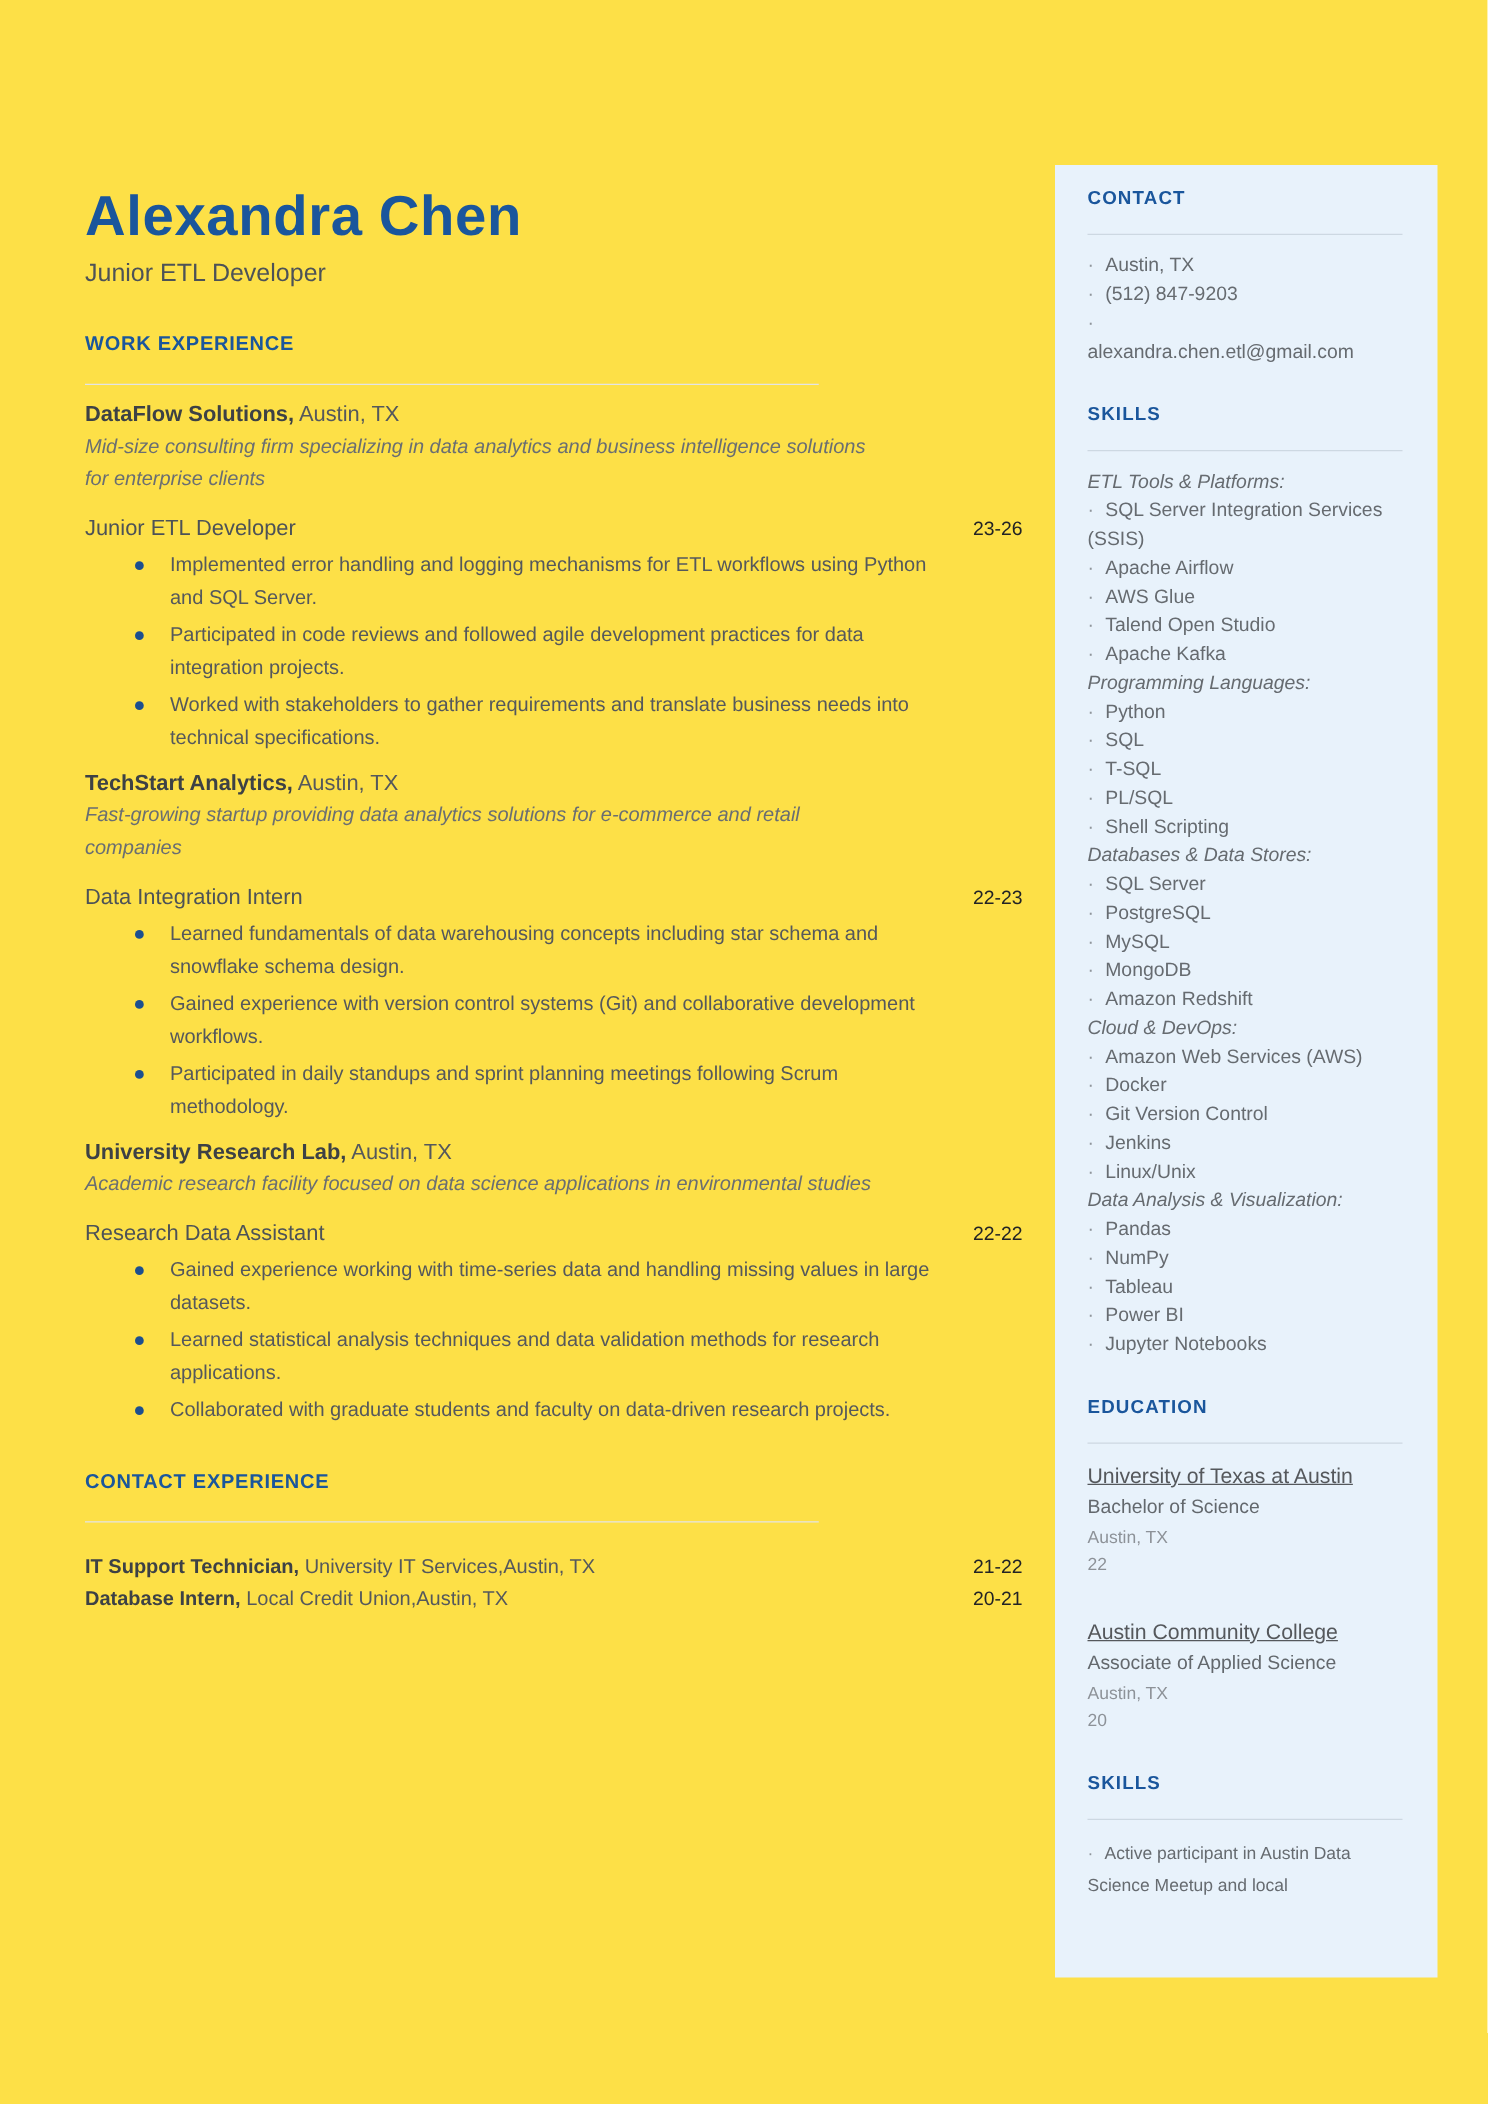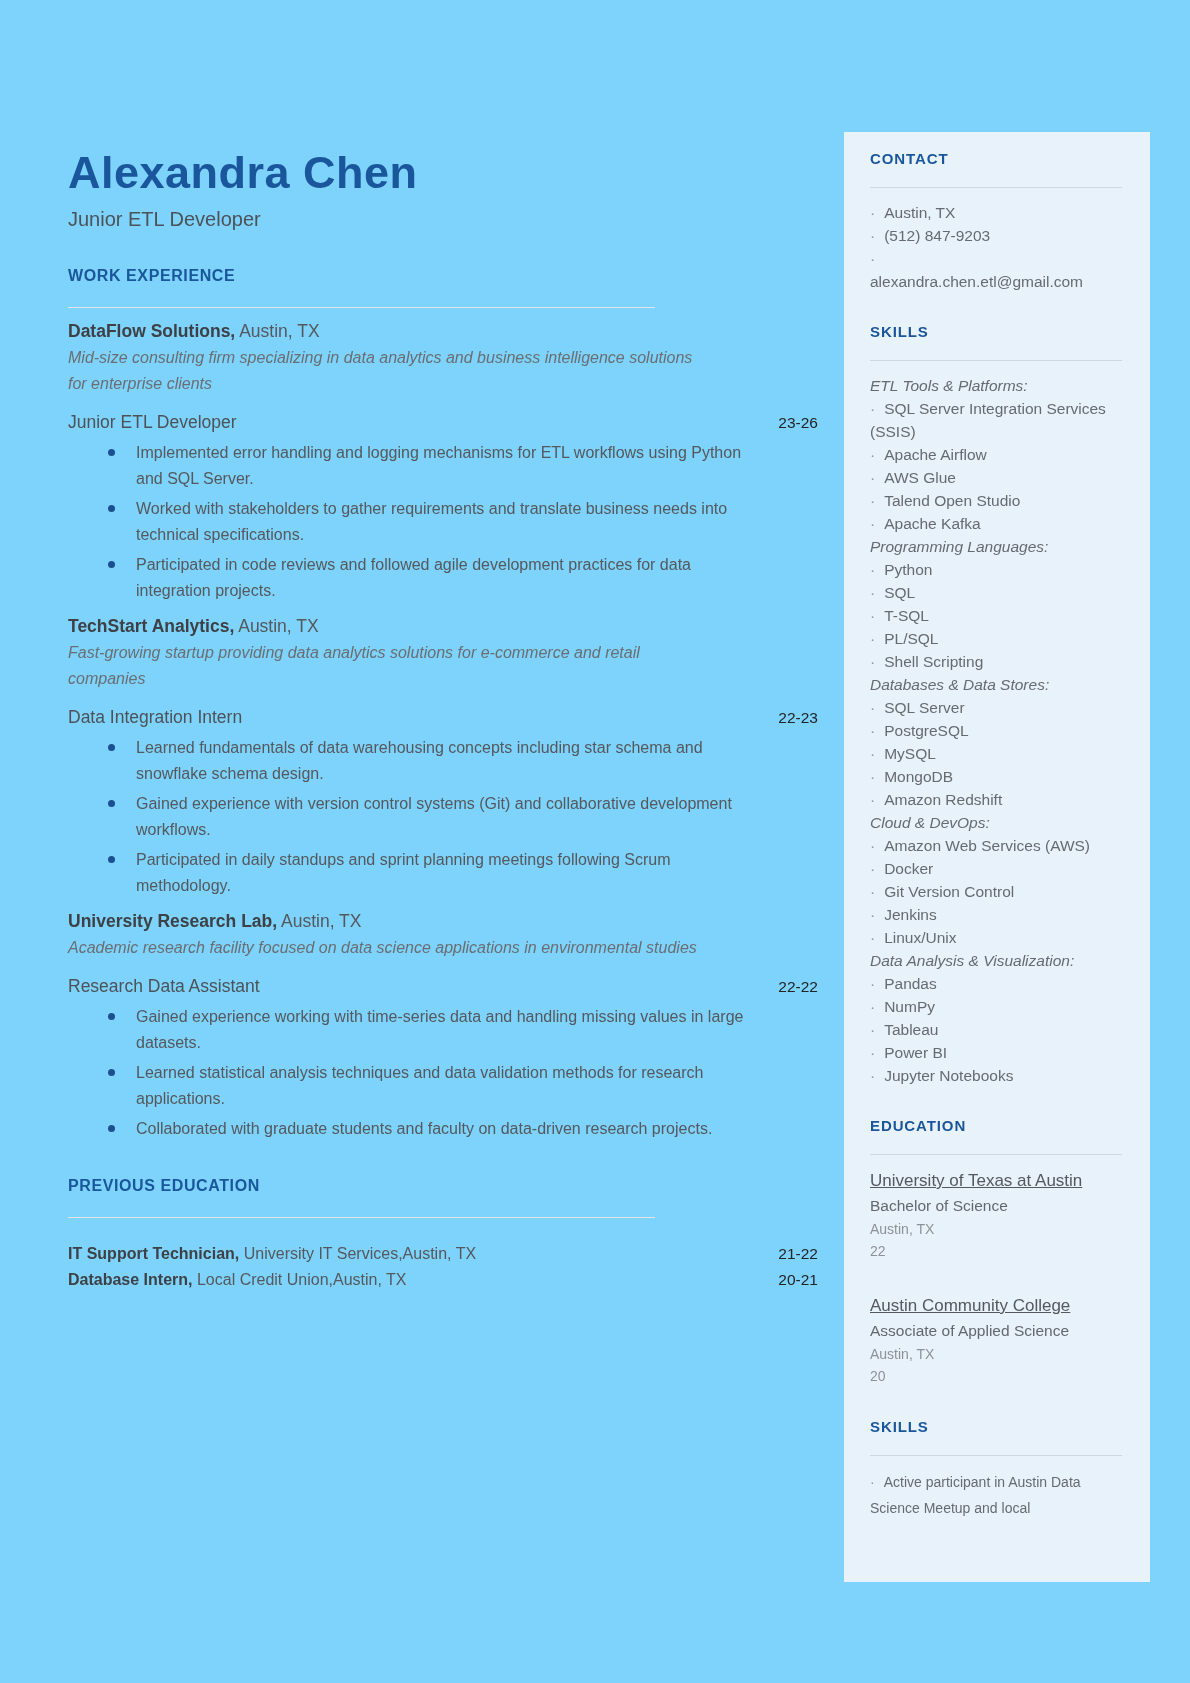--- a/index.html
+++ b/index.html
@@ -4,21 +4,21 @@
 <style>
   :root{
     --accent:#1a569c;
     --sidebar-bg:#e8f2fb;
     --bullet:#1c4f8f;
   }
   html,body{margin:0;padding:0;background:#ffffff;}
   .page{
     position:relative;
     width:1190px;height:1683px;
-    background:#7dd3fc;
+    background:#fde047;
     overflow:hidden;
     font-family:"Liberation Sans","DejaVu Sans",sans-serif;
     -webkit-font-smoothing:antialiased;
   }
   
   .main{position:absolute;left:68px;top:0;width:750px;}
   .name{
     margin:146px 0 0 0;
     font-size:45px;line-height:54px;font-weight:bold;
     letter-spacing:.5px;color:var(--accent,#1a569c);
@@ -92,22 +92,22 @@
         <span class="co">DataFlow Solutions,</span>
         <span class="loc">Austin, TX</span>
       </div>
       <div class="desc">Mid-size consulting firm specializing in data analytics and business intelligence solutions for enterprise clients</div>
       <div class="role-row">
         <span class="role">Junior ETL Developer</span>
         <span class="dates">23-26</span>
       </div>
       <ul class="bullets">
           <li><span class="btext">Implemented error handling and logging mechanisms for ETL workflows using Python and SQL Server.</span></li>
+          <li><span class="btext">Participated in code reviews and followed agile development practices for data integration projects.</span></li>
           <li><span class="btext">Worked with stakeholders to gather requirements and translate business needs into technical specifications.</span></li>
-          <li><span class="btext">Participated in code reviews and followed agile development practices for data integration projects.</span></li>
         </ul>
     </div>
 
     <div class="job">
       <div class="company-line">
         <span class="co">TechStart Analytics,</span>
         <span class="loc">Austin, TX</span>
       </div>
       <div class="desc">Fast-growing startup providing data analytics solutions for e-commerce and retail companies</div>
       <div class="role-row">
@@ -131,21 +131,21 @@
         <span class="role">Research Data Assistant</span>
         <span class="dates">22-22</span>
       </div>
       <ul class="bullets">
           <li><span class="btext">Gained experience working with time-series data and handling missing values in large datasets.</span></li>
           <li><span class="btext">Learned statistical analysis techniques and data validation methods for research applications.</span></li>
           <li><span class="btext">Collaborated with graduate students and faculty on data-driven research projects.</span></li>
         </ul>
     </div>
 
-    <div class="sec-h">PREVIOUS EDUCATION</div>
+    <div class="sec-h">CONTACT EXPERIENCE</div>
     <hr class="main-hr">
 
     <div class="prev-wrap">
       <div class="prev-row">
         <span class="prev-left"><span class="b">IT Support Technician,</span> <span>University IT Services,Austin, TX</span></span>
         <span class="dates">21-22</span>
       </div>
       <div class="prev-row">
         <span class="prev-left"><span class="b">Database Intern,</span> <span>Local Credit Union,Austin, TX</span></span>
         <span class="dates">20-21</span>

